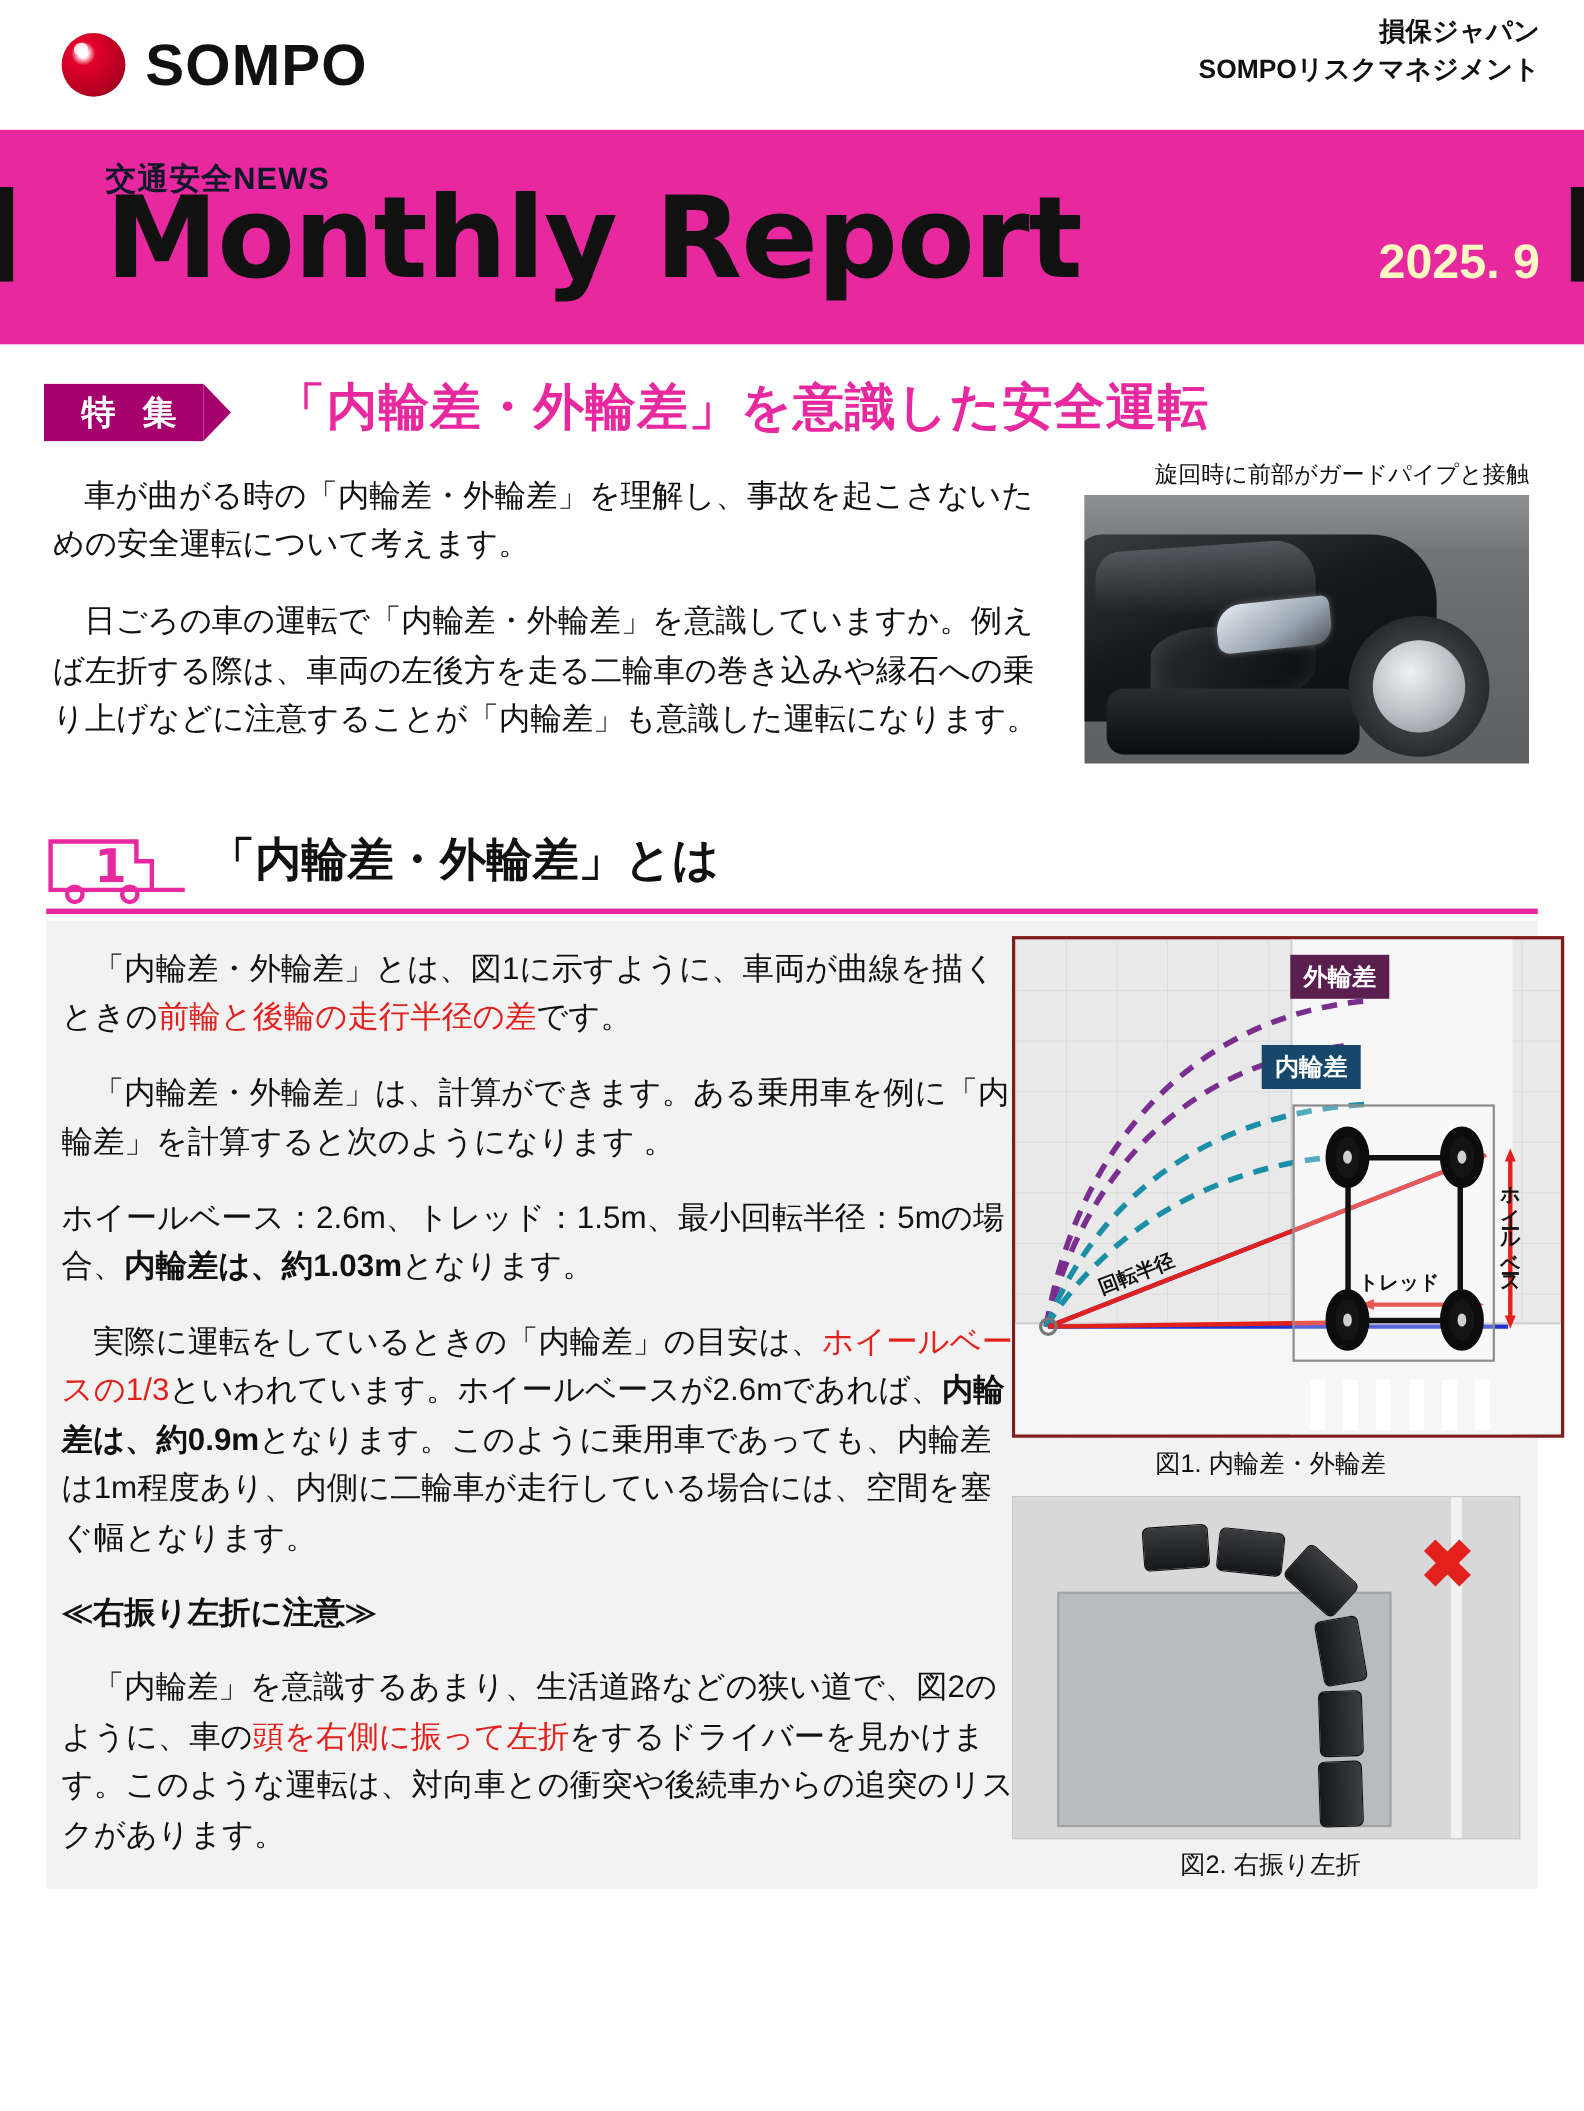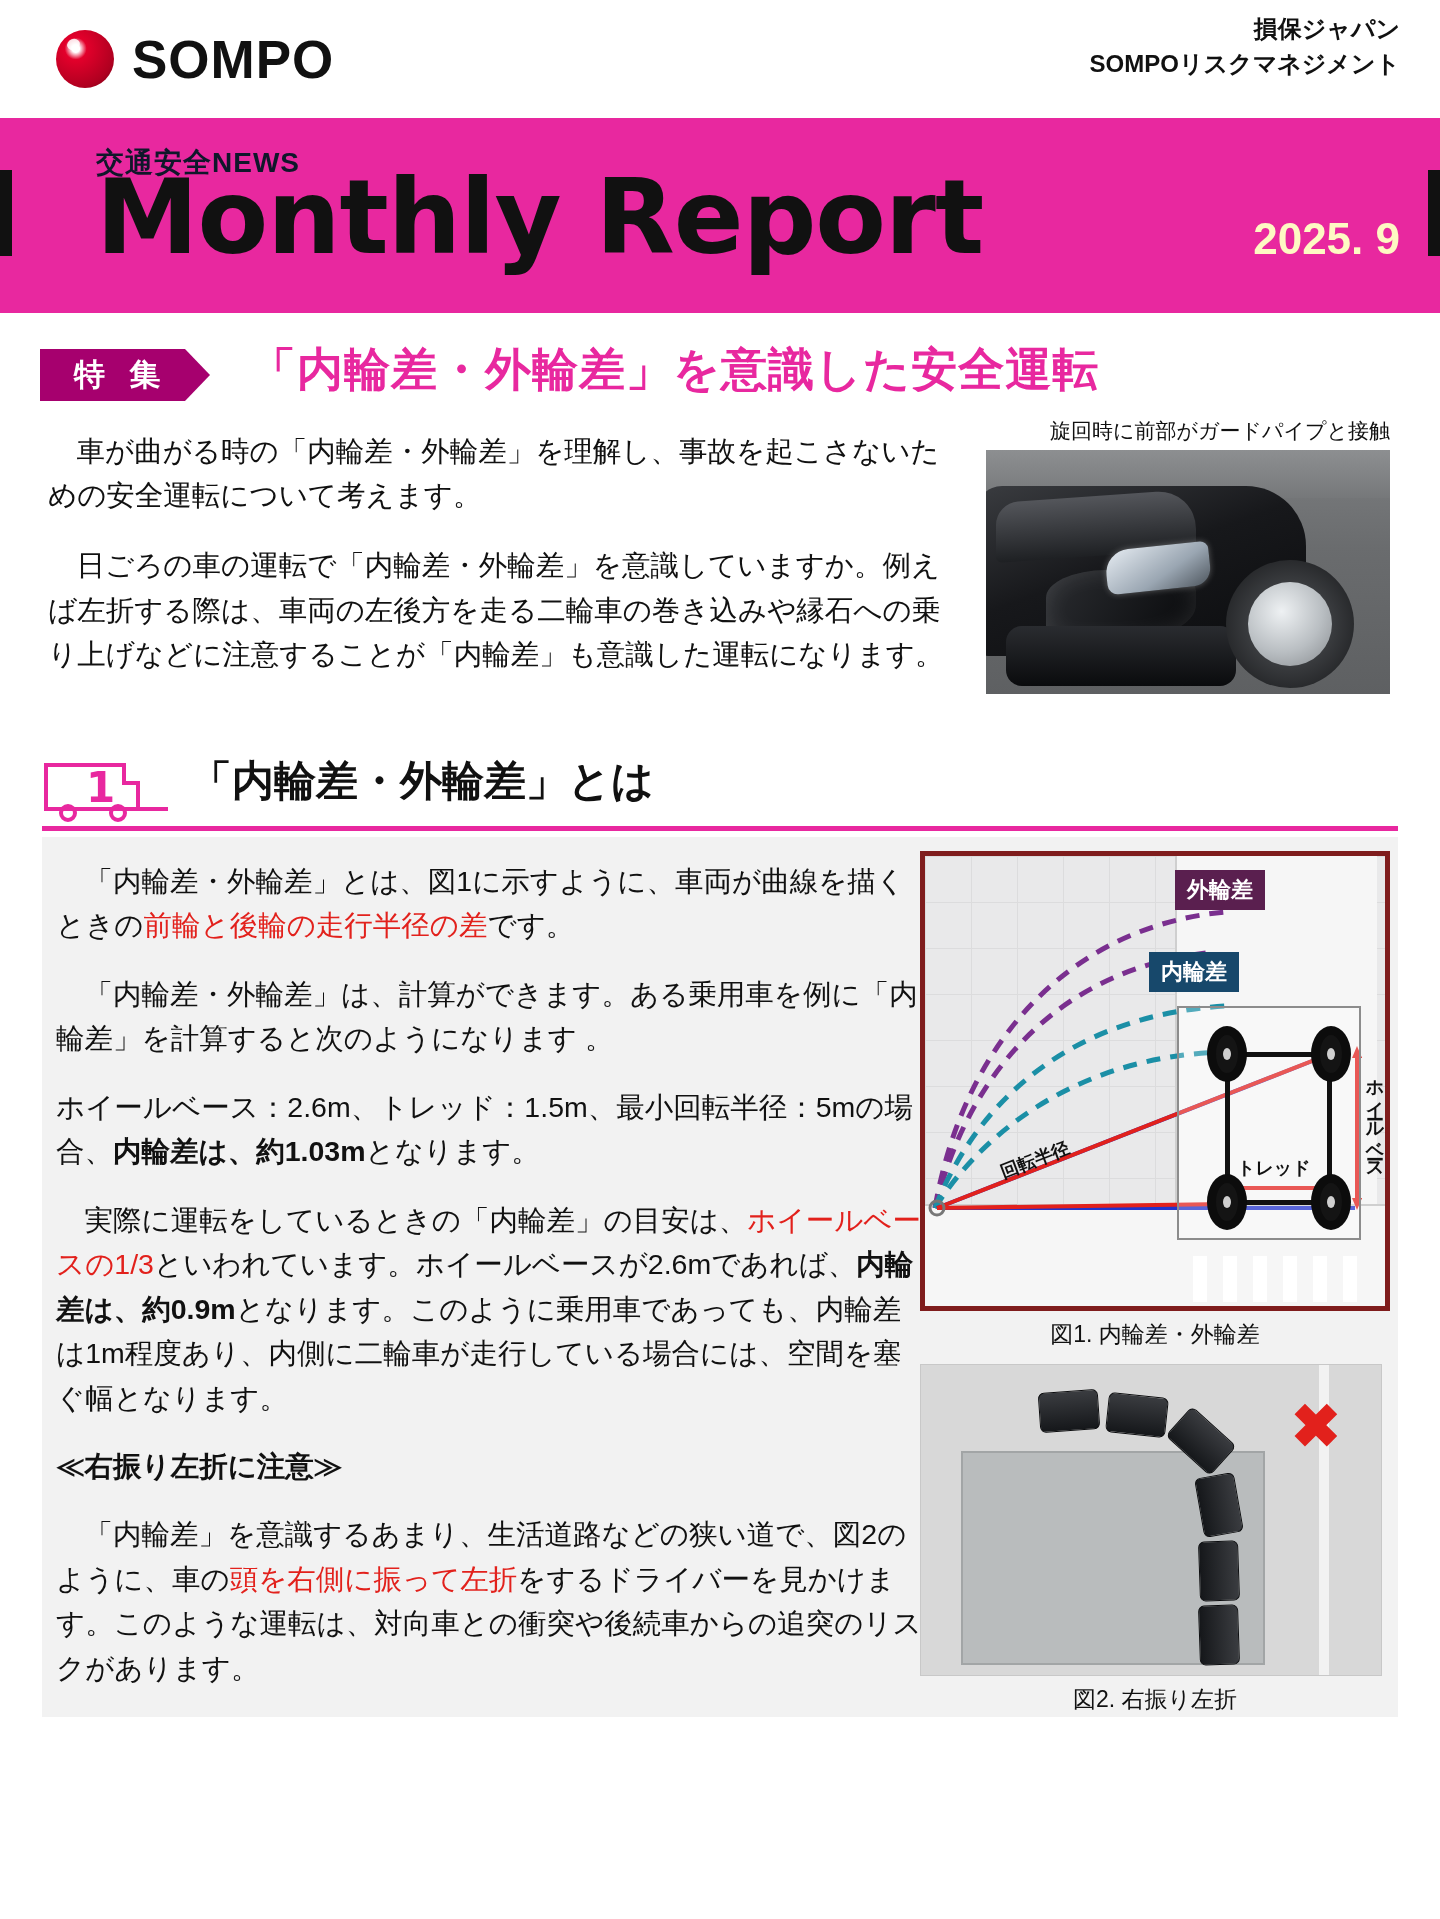--- a/index.html
+++ b/index.html
@@ -320,22 +320,23 @@
     font-size: 23px;
     margin: 8px 0 14px 0;
   }
 
   
   .fig1 {
     position: relative;
     width: 460px;
     height: 450px;
     background: #e9e9ea;
-    border: 5px solid #7f1d1d;
+    border: 3px solid #7f1d1d;
     overflow: hidden;
+    padding-left: 36px;
   }
   .fig1 .grid {
     position: absolute; inset: 0;
     background-image: linear-gradient(#dcdcdd 1px, transparent 1px), linear-gradient(90deg, #dcdcdd 1px, transparent 1px);
     background-size: 46px 46px;
   }
   .fig1 .roadv {
     position: absolute; left: 250px; top: 0; width: 200px; bottom: 0;
     background: #f6f6f6;
     border-left: 2px solid #cfcfcf;

